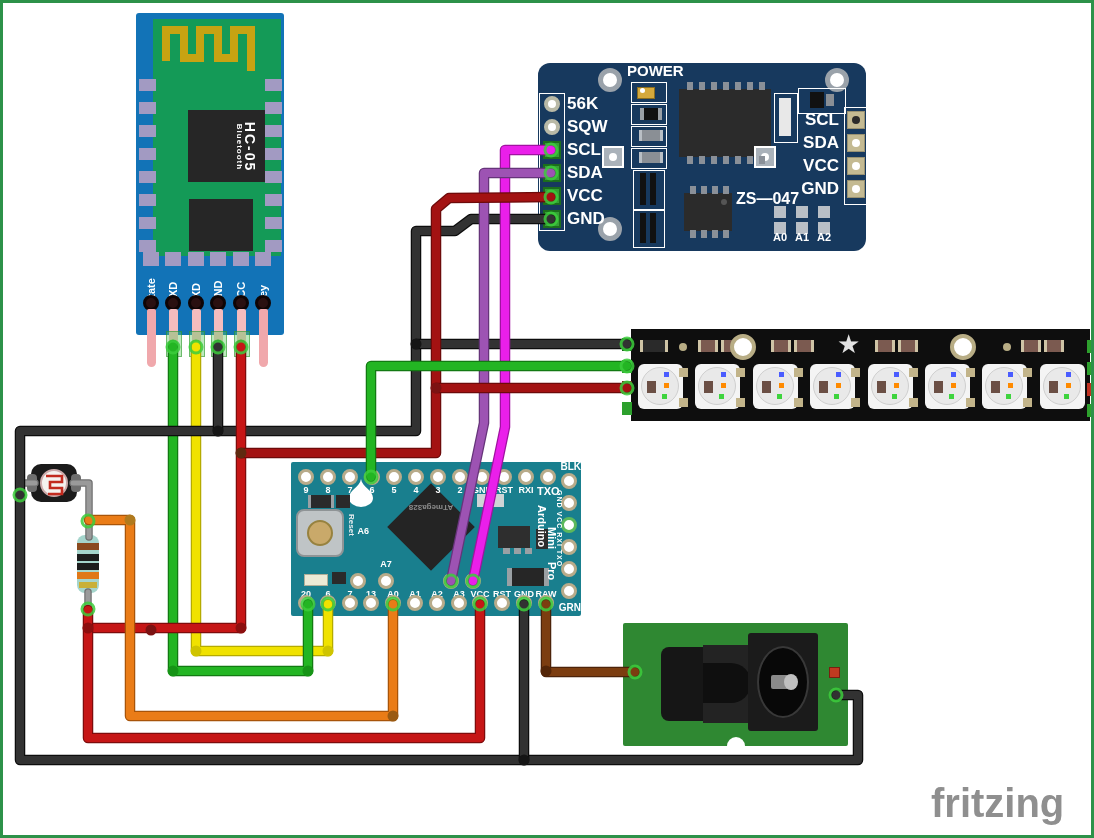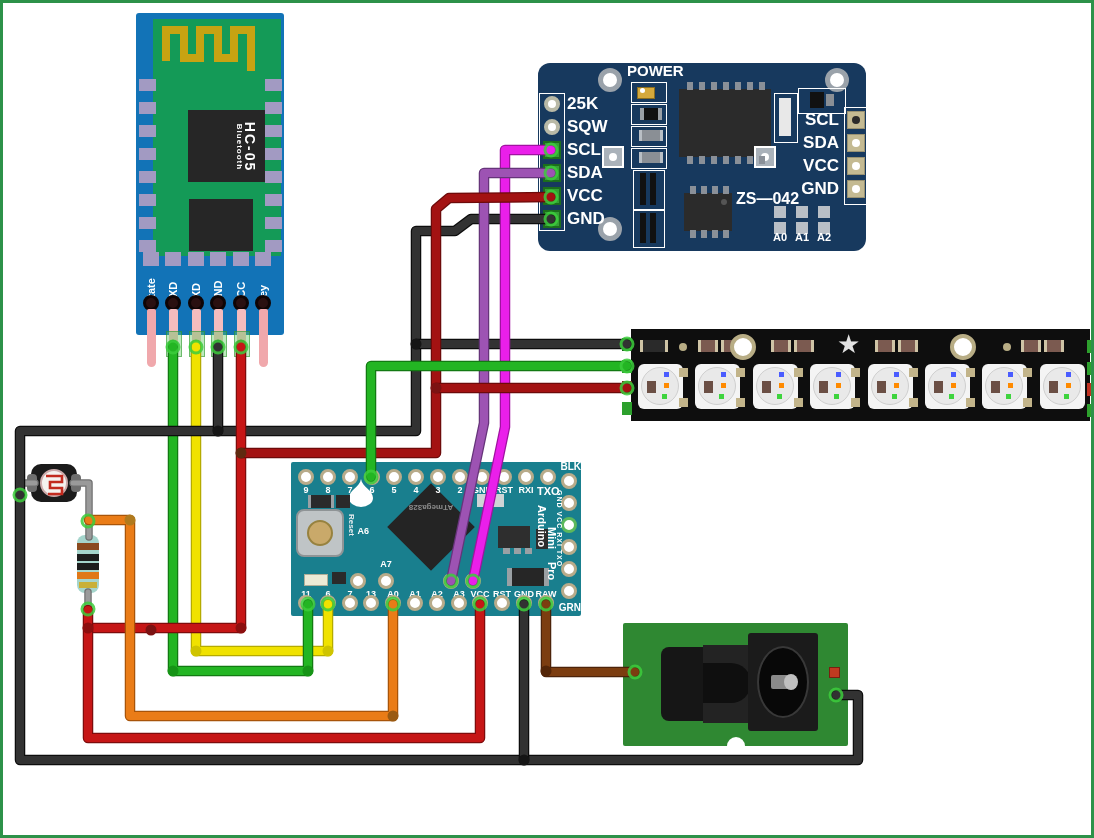--- a/index.html
+++ b/index.html
@@ -109,24 +109,24 @@
     <div class="abs" style="left:599px;top:143px;width:22px;height:22px;background:#aab2ba;border:2px solid #fff;box-sizing:border-box"></div>
     <div class="abs" style="left:606px;top:150px;width:8px;height:8px;border-radius:50%;background:#fff"></div>
     <div class="abs" style="left:751px;top:143px;width:22px;height:22px;background:#aab2ba;border:2px solid #fff;box-sizing:border-box"></div>
     <div class="abs" style="left:758px;top:150px;width:8px;height:8px;border-radius:50%;background:#fff"></div>
     <div class="outlined" style="left:795px;top:85px;width:46px;height:24px;border-width:1px"></div>
     <div class="abs" style="left:807px;top:89px;width:14px;height:16px;background:#111"></div>
     <div class="abs" style="left:823px;top:91px;width:8px;height:12px;background:#8a8f95"></div>
 
     <div class="abs" style="left:681px;top:190px;width:48px;height:38px;background:#2b2b2b"></div>
     <div class="abs" style="left:718px;top:196px;width:6px;height:6px;border-radius:50%;background:#555"></div>
-    <div class="lbl" style="left:733px;top:188px;font-size:16px">ZS—042</div>
+    <div class="lbl" style="left:733px;top:188px;font-size:16px">ZS—047</div>
     <div class="outlined" style="left:841px;top:104px;width:24px;height:96px;border-width:1px"></div>
   <div class="abs" style="left: 541px; top: 93px; width: 16px; height: 16px; border-radius: 50%; background: rgb(255, 255, 255); border: 4px solid rgb(185, 185, 166); box-sizing: border-box;"></div>
-      <div class="lbl" style="left: 564px; top: 92px; font-size: 17px;">25K</div>
+      <div class="lbl" style="left: 564px; top: 92px; font-size: 17px;">56K</div>
       <div class="abs" style="left: 541px; top: 116px; width: 16px; height: 16px; border-radius: 50%; background: rgb(255, 255, 255); border: 4px solid rgb(185, 185, 166); box-sizing: border-box;"></div>
       <div class="lbl" style="left: 564px; top: 115px; font-size: 17px;">SQW</div>
       <div class="abs" style="left: 540px; top: 138px; width: 18px; height: 18px; background: rgb(53, 160, 53); border: 2px solid rgb(28, 110, 28); box-sizing: border-box;"></div>
       <div class="abs" style="left: 545px; top: 143px; width: 8px; height: 8px; border-radius: 50%; background: rgb(19, 63, 19);"></div>
       <div class="lbl" style="left: 564px; top: 138px; font-size: 17px;">SCL</div>
       <div class="abs" style="left: 540px; top: 161px; width: 18px; height: 18px; background: rgb(53, 160, 53); border: 2px solid rgb(28, 110, 28); box-sizing: border-box;"></div>
       <div class="abs" style="left: 545px; top: 166px; width: 8px; height: 8px; border-radius: 50%; background: rgb(19, 63, 19);"></div>
       <div class="lbl" style="left: 564px; top: 161px; font-size: 17px;">SDA</div>
       <div class="abs" style="left: 540px; top: 184px; width: 18px; height: 18px; background: rgb(53, 160, 53); border: 2px solid rgb(28, 110, 28); box-sizing: border-box;"></div>
       <div class="abs" style="left: 545px; top: 189px; width: 8px; height: 8px; border-radius: 50%; background: rgb(19, 63, 19);"></div>
@@ -307,21 +307,21 @@
       <div class="abs" style="left: 449px; top: 466px; width: 16px; height: 16px; border-radius: 50%; background: rgb(255, 255, 255); border: 3px solid rgb(184, 171, 138); box-sizing: border-box;"></div>
       <div class="lbl" style="left: 446px; top: 483px; width: 22px; font-size: 9px; text-align: center;">2</div>
       <div class="abs" style="left: 471px; top: 466px; width: 16px; height: 16px; border-radius: 50%; background: rgb(255, 255, 255); border: 3px solid rgb(184, 171, 138); box-sizing: border-box;"></div>
       <div class="lbl" style="left: 468px; top: 483px; width: 22px; font-size: 9px; text-align: center;">GND</div>
       <div class="abs" style="left: 493px; top: 466px; width: 16px; height: 16px; border-radius: 50%; background: rgb(255, 255, 255); border: 3px solid rgb(184, 171, 138); box-sizing: border-box;"></div>
       <div class="lbl" style="left: 490px; top: 483px; width: 22px; font-size: 9px; text-align: center;">RST</div>
       <div class="abs" style="left: 515px; top: 466px; width: 16px; height: 16px; border-radius: 50%; background: rgb(255, 255, 255); border: 3px solid rgb(184, 171, 138); box-sizing: border-box;"></div>
       <div class="lbl" style="left: 512px; top: 483px; width: 22px; font-size: 9px; text-align: center;">RXI</div>
       <div class="abs" style="left: 537px; top: 466px; width: 16px; height: 16px; border-radius: 50%; background: rgb(255, 255, 255); border: 3px solid rgb(184, 171, 138); box-sizing: border-box;"></div>
       <div class="lbl" style="left: 534px; top: 483px; width: 22px; font-size: 11px; text-align: left;">TXO</div>
-      <div class="lbl" style="left: 292px; top: 587px; width: 22px; font-size: 9px; text-align: center;">11</div>
+      <div class="lbl" style="left: 292px; top: 587px; width: 22px; font-size: 9px; text-align: center;">20</div>
       <div class="abs" style="left: 295px; top: 592px; width: 16px; height: 16px; border-radius: 50%; background: rgb(255, 255, 255); border: 3px solid rgb(184, 171, 138); box-sizing: border-box;"></div>
       <div class="lbl" style="left: 314px; top: 587px; width: 22px; font-size: 9px; text-align: center;">6</div>
       <div class="abs" style="left: 317px; top: 592px; width: 16px; height: 16px; border-radius: 50%; background: rgb(255, 255, 255); border: 3px solid rgb(184, 171, 138); box-sizing: border-box;"></div>
       <div class="lbl" style="left: 336px; top: 587px; width: 22px; font-size: 9px; text-align: center;">7</div>
       <div class="abs" style="left: 339px; top: 592px; width: 16px; height: 16px; border-radius: 50%; background: rgb(255, 255, 255); border: 3px solid rgb(184, 171, 138); box-sizing: border-box;"></div>
       <div class="lbl" style="left: 357px; top: 587px; width: 22px; font-size: 9px; text-align: center;">13</div>
       <div class="abs" style="left: 360px; top: 592px; width: 16px; height: 16px; border-radius: 50%; background: rgb(255, 255, 255); border: 3px solid rgb(184, 171, 138); box-sizing: border-box;"></div>
       <div class="lbl" style="left: 379px; top: 587px; width: 22px; font-size: 9px; text-align: center;">A0</div>
       <div class="abs" style="left: 382px; top: 592px; width: 16px; height: 16px; border-radius: 50%; background: rgb(255, 255, 255); border: 3px solid rgb(184, 171, 138); box-sizing: border-box;"></div>
       <div class="lbl" style="left: 401px; top: 587px; width: 22px; font-size: 9px; text-align: center;">A1</div>
@@ -462,13 +462,14 @@
       <circle cx="624" cy="341" r="6" fill="none" stroke="rgba(60,205,60,0.85)" stroke-width="3"></circle>
       <circle cx="624" cy="363" r="6" fill="none" stroke="rgba(60,205,60,0.85)" stroke-width="3"></circle>
       <circle cx="624" cy="385" r="6" fill="none" stroke="rgba(60,205,60,0.85)" stroke-width="3"></circle>
       <circle cx="17" cy="492" r="6" fill="none" stroke="rgba(60,205,60,0.85)" stroke-width="3"></circle>
       <circle cx="85" cy="518" r="6" fill="none" stroke="rgba(60,205,60,0.85)" stroke-width="3"></circle>
       <circle cx="85" cy="606" r="6" fill="none" stroke="rgba(60,205,60,0.85)" stroke-width="3"></circle>
       <circle cx="632" cy="669" r="6" fill="none" stroke="rgba(60,205,60,0.85)" stroke-width="3"></circle>
       <circle cx="833" cy="692" r="6" fill="none" stroke="rgba(60,205,60,0.85)" stroke-width="3"></circle>
     </svg>
 
+  <div id="watermark">fritzing</div>
 </div>
 
 </body></html>

